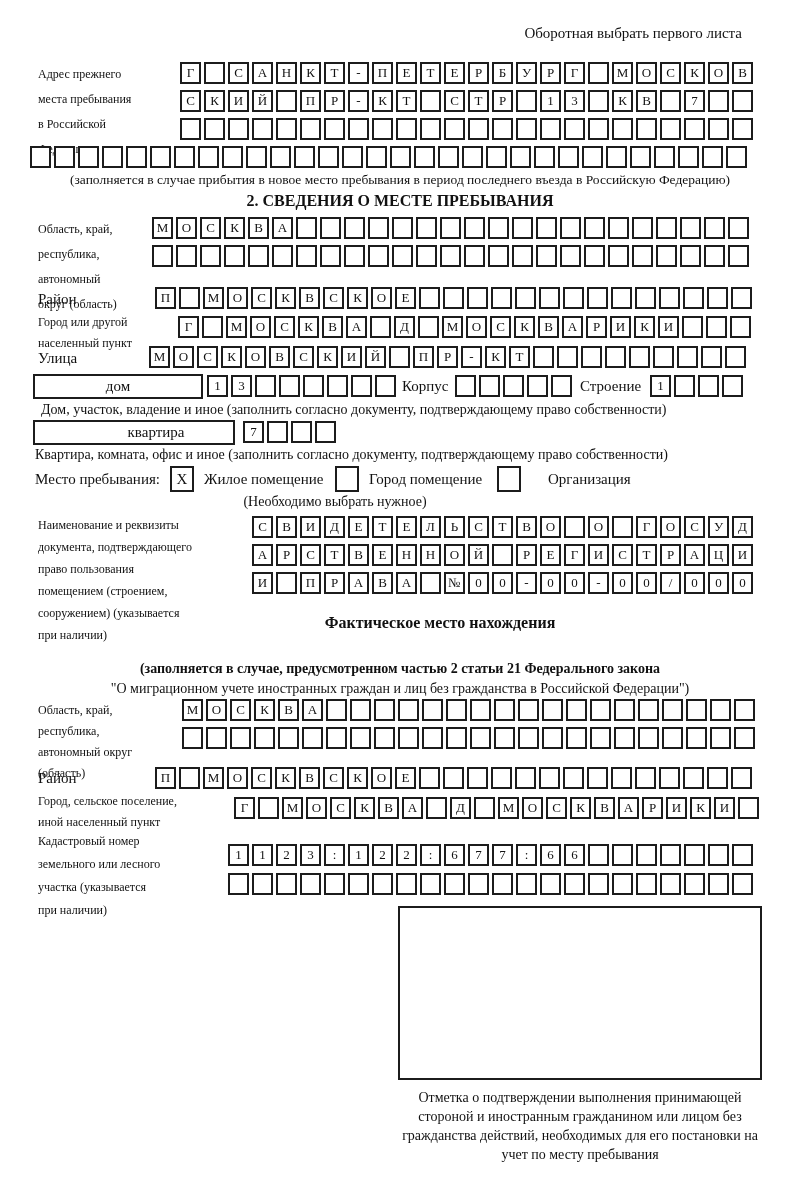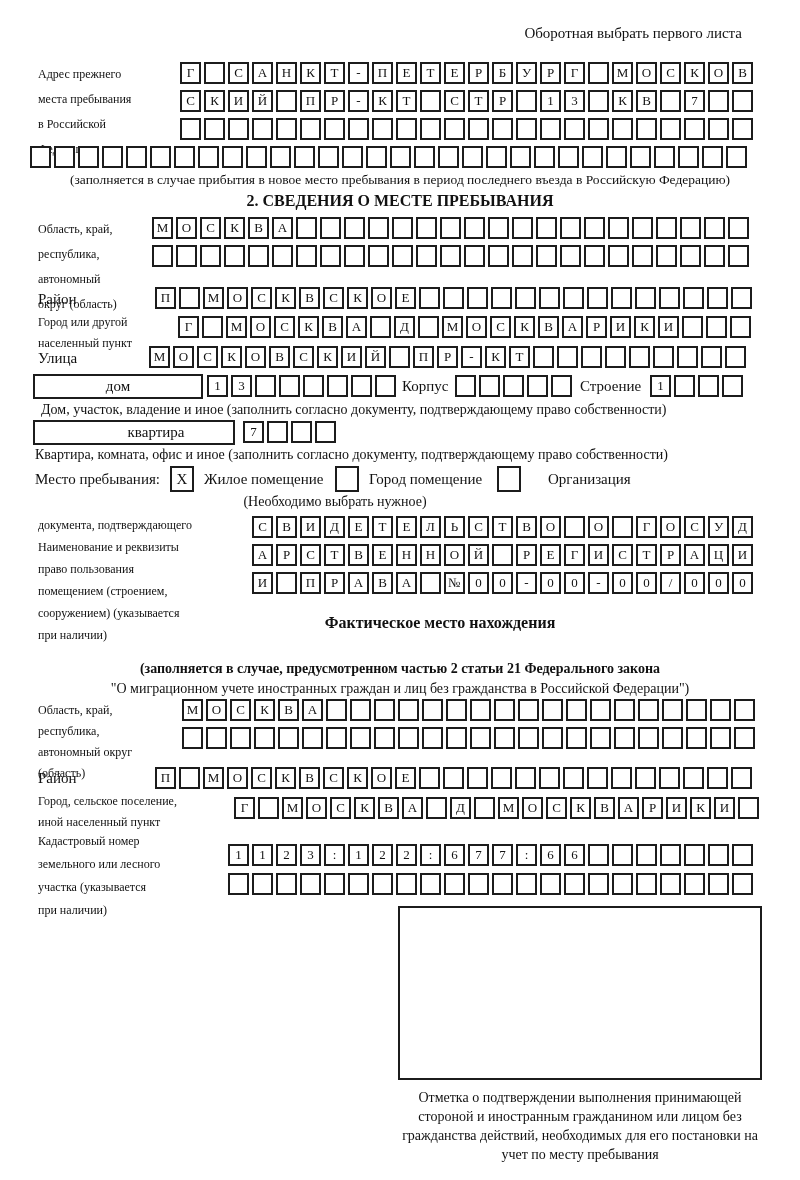--- a/index.html
+++ b/index.html
@@ -342,22 +342,22 @@
   <div class="inline-lbl" style="left:35px;top:471px;">Место пребывания:</div>
   <div class="chk" style="left:170px;top:466px;">X</div>
   <div class="inline-lbl" style="left:204px;top:471px;">Жилое помещение</div>
   <div class="chk" style="left:335px;top:466px;"></div>
   <div class="inline-lbl" style="left:369px;top:471px;">Город помещение</div>
   <div class="chk" style="left:497px;top:466px;"></div>
   <div class="inline-lbl" style="left:548px;top:471px;">Организация</div>
   <div class="caption" style="left:180px;top:494px;width:310px;text-align:center;">(Необходимо выбрать нужное)</div>
 
   <div class="lbl lh22" style="left:38px;top:514px;">
+    <div>Наименование и реквизиты</div>
     <div>документа, подтверждающего</div>
-    <div>Наименование и реквизиты</div>
     <div>право пользования</div>
     <div>помещением (строением,</div>
     <div>сооружением) (указывается</div>
     <div>при наличии)</div>
   </div>
   <div class="boxrow" style="left:252px;top:516px;">
       <span class="cell">С</span>
       <span class="cell">В</span>
       <span class="cell">И</span>
       <span class="cell">Д</span>

